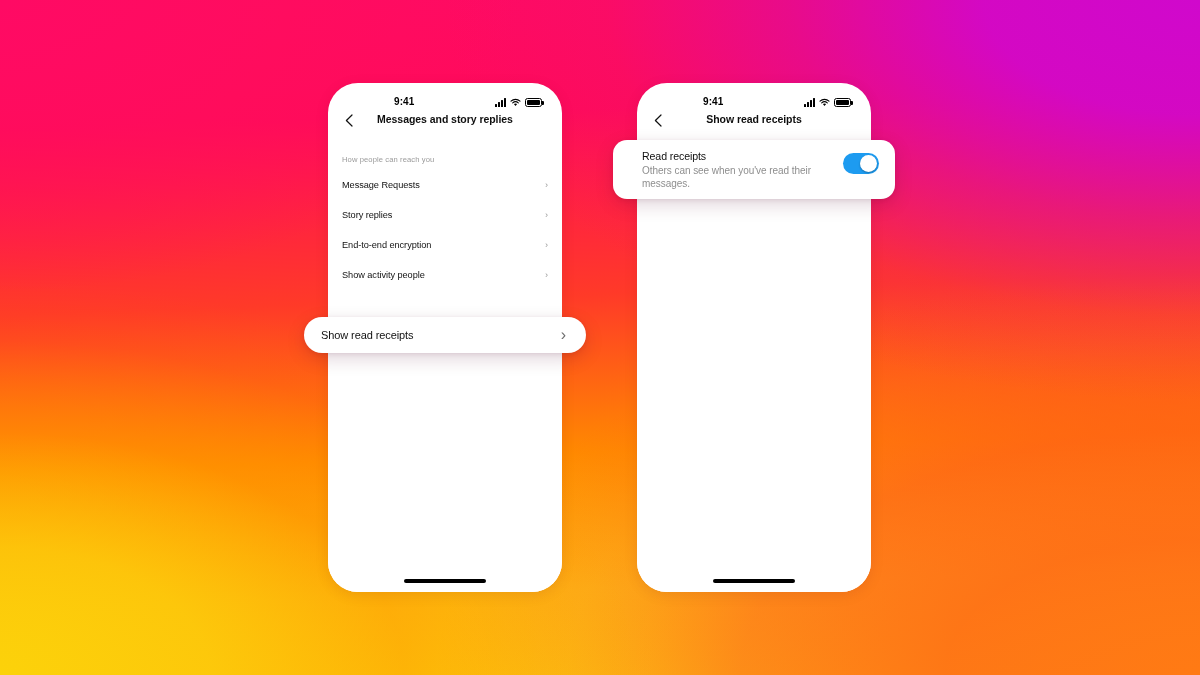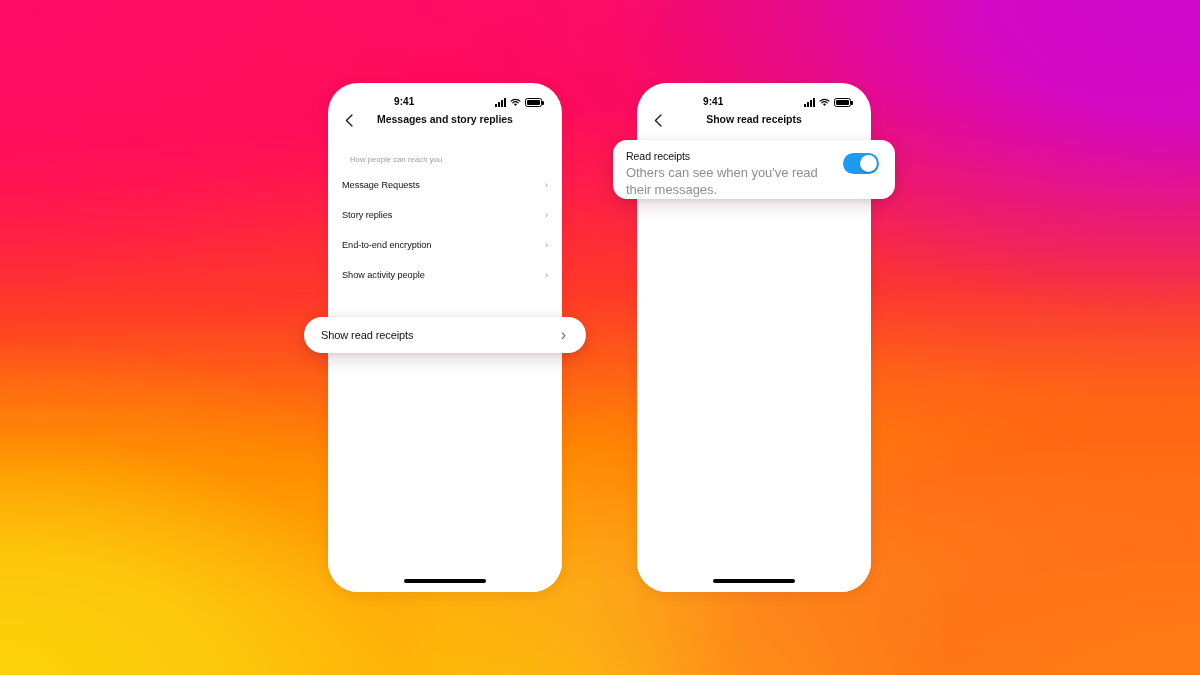--- a/index.html
+++ b/index.html
@@ -61,21 +61,21 @@
   .back-chevron { width:14px; height:14px; display:flex; align-items:center; justify-content:center; }
   .nav-title {
     position:absolute; left:0; right:0; text-align:center;
     font-size:10.5px; font-weight:bold; color:#0f0f0f; letter-spacing:-0.05px;
     pointer-events:none;
   }
 
   .screen-body { position:relative; height:calc(100% - 60px); background:#fff; }
 
   .section-header {
-    font-size:7.6px; color:#9a9a9a; padding:12px 14px 6px 14px; letter-spacing:0.1px;margin-left:8px;
+    font-size:7.6px; color:#9a9a9a; padding:12px 14px 6px 14px; letter-spacing:0.1px;
   }
   .row {
     height:30px; display:flex; align-items:center; justify-content:space-between;
     padding:0 14px; font-size:9.2px; color:#111; letter-spacing:-0.05px;
   }
   .row .chev { color:#9b9b9b; }
 
   .home-indicator {
     position:absolute; bottom:9px; left:50%; transform:translateX(-50%);
     width:82px; height:4px; background:#000; border-radius:3px;
@@ -94,23 +94,23 @@
   }
   #callout-read-receipts-row .label { font-size:11px; color:#111; letter-spacing:-0.1px; }
   #callout-read-receipts-row .chev { color:#6f6f6f; }
 
   #callout-read-receipts-toggle {
     left:613px; top:140px; width:282px; height:59px;
     border-radius:14px;
     display:flex; align-items:flex-start; justify-content:space-between;
     padding:10px 16px 10px 13px;
   }
-  .callout-text { max-width:206px; }
+  .callout-text { max-width:206px;margin-left:16px; }
   .callout-title { font-size:10.6px; color:#0f0f0f; letter-spacing:-0.1px; margin-bottom:2px; }
-  .callout-sub { font-size:13px; color:#8e8e8e; line-height:1.32; letter-spacing:-0.05px; }
+  .callout-sub { font-size:10px; color:#8e8e8e; line-height:1.32; letter-spacing:-0.05px; }
 
   .toggle {
     width:36px; height:21px; border-radius:11px;
     position:relative; flex:none; margin-top:3px;
   }
   .toggle .knob {
     position:absolute; top:1.8px; left:17px;
     width:17.4px; height:17.4px; border-radius:50%;
     background:#fff; box-shadow:0 1px 2px rgba(0,0,0,0.28);
   }

